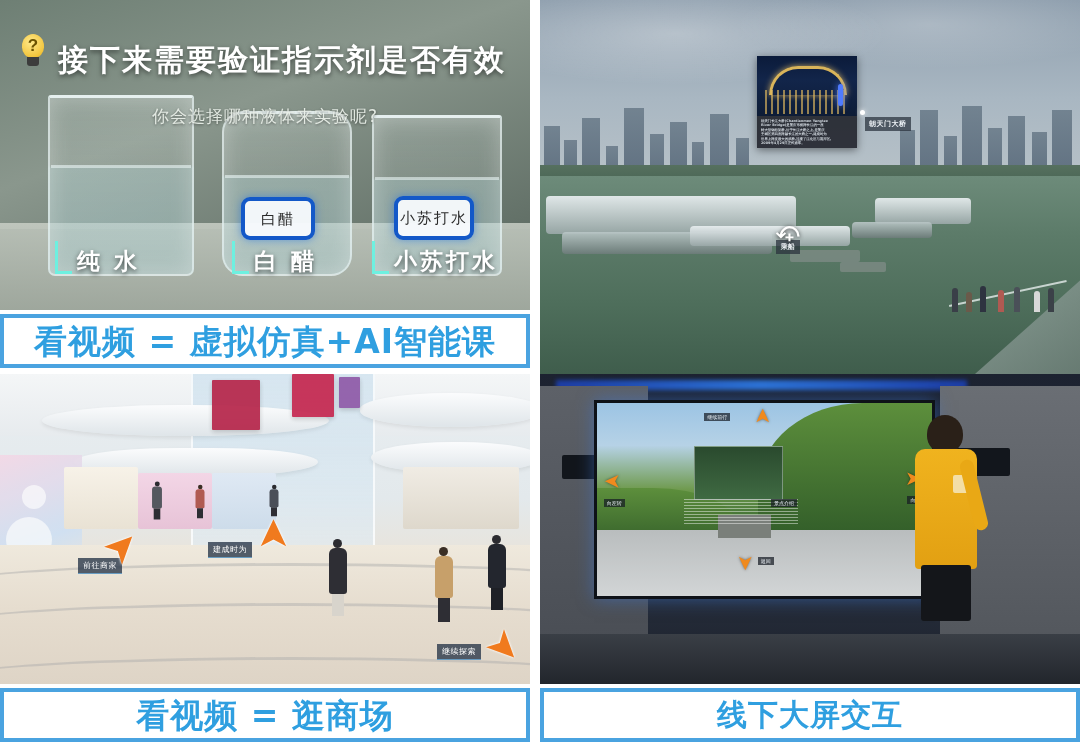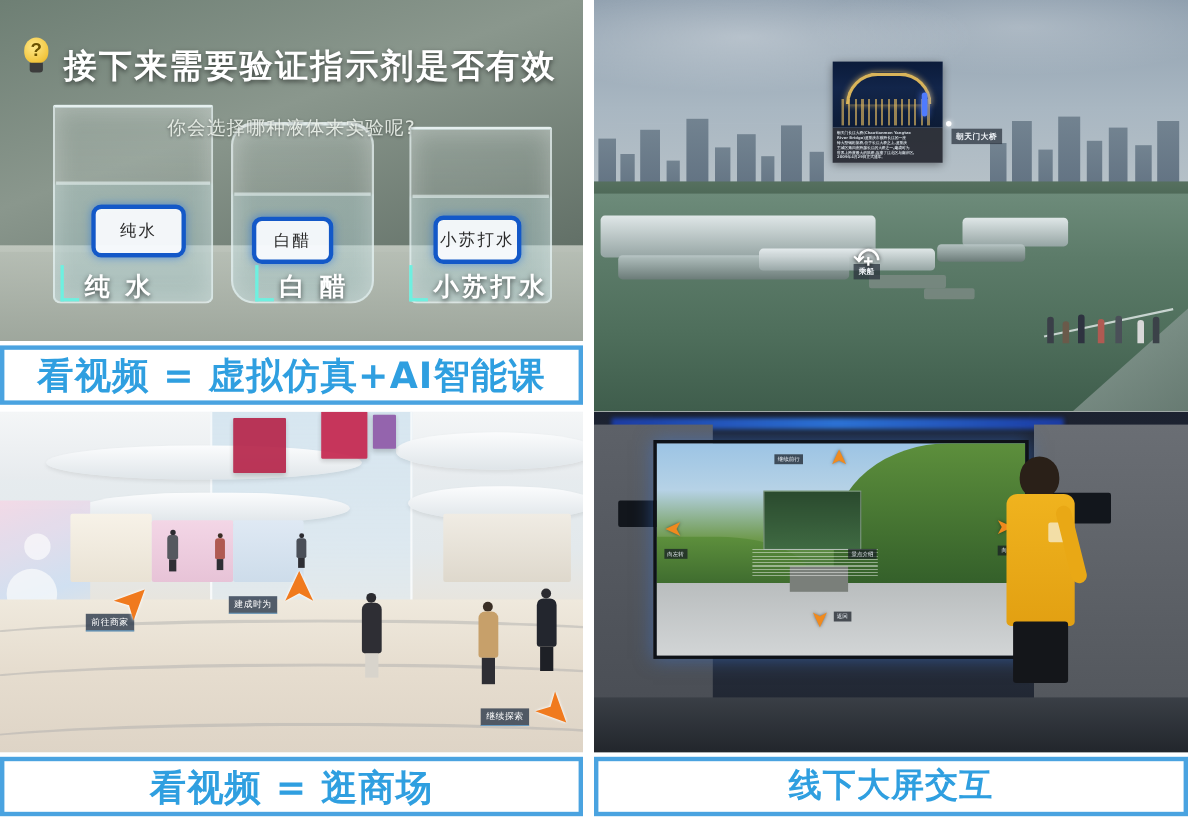--- a/index.html
+++ b/index.html
@@ -97,21 +97,21 @@
     border-top:3px solid rgba(245,252,252,.85);
     border-radius:3px 3px 7px 7px;
     background:linear-gradient(180deg,rgba(228,240,238,.20) 0%,rgba(228,240,238,.16) 38%,rgba(186,214,214,.46) 40%,rgba(170,203,205,.50) 100%);
     box-shadow:inset 0 0 22px rgba(255,255,255,.30);
   }
   .beaker .liquid-top{
     position:absolute;left:1px;right:1px;top:38%;height:3px;
     background:rgba(240,252,252,.55);
   }
   .b1{left:48px;width:142px;height:176px;}
-  .b2{left:210px;width:126px;height:160px;border-radius:21px;}
+  .b2{left:222px;width:126px;height:160px;border-radius:21px;}
   .b3{left:372px;width:126px;height:156px;}
   .sticker{
     position:absolute;border:4px solid #1358c8;border-radius:9px;
     background:rgba(250,252,255,.93);
     box-shadow:0 0 8px rgba(30,110,220,.55);
   }
   .sticker .hand{
     position:absolute;left:0;right:0;top:50%;transform:translateY(-50%);
     text-align:center;font-size:15px;color:#2a2a2a;
     font-family:"DejaVu Serif","Liberation Serif",serif;
@@ -337,23 +337,20 @@
             <div class="q">?</div>
           </div>
           <div class="t">接下来需要验证指示剂是否有效</div>
         </div>
 
         <div class="lab-sub">你会选择哪种液体来实验呢?</div>
 
         <div class="beakers">
           <div class="beaker b1">
             <div class="liquid-top"></div>
-            <div class="sticker s1">
-              <div class="hand">纯水</div>
-            </div>
           </div>
           <div class="beaker b2">
             <div class="liquid-top"></div>
             <div class="sticker s2">
               <div class="hand">白醋</div>
             </div>
           </div>
           <div class="beaker b3">
             <div class="liquid-top"></div>
             <div class="sticker s3">

